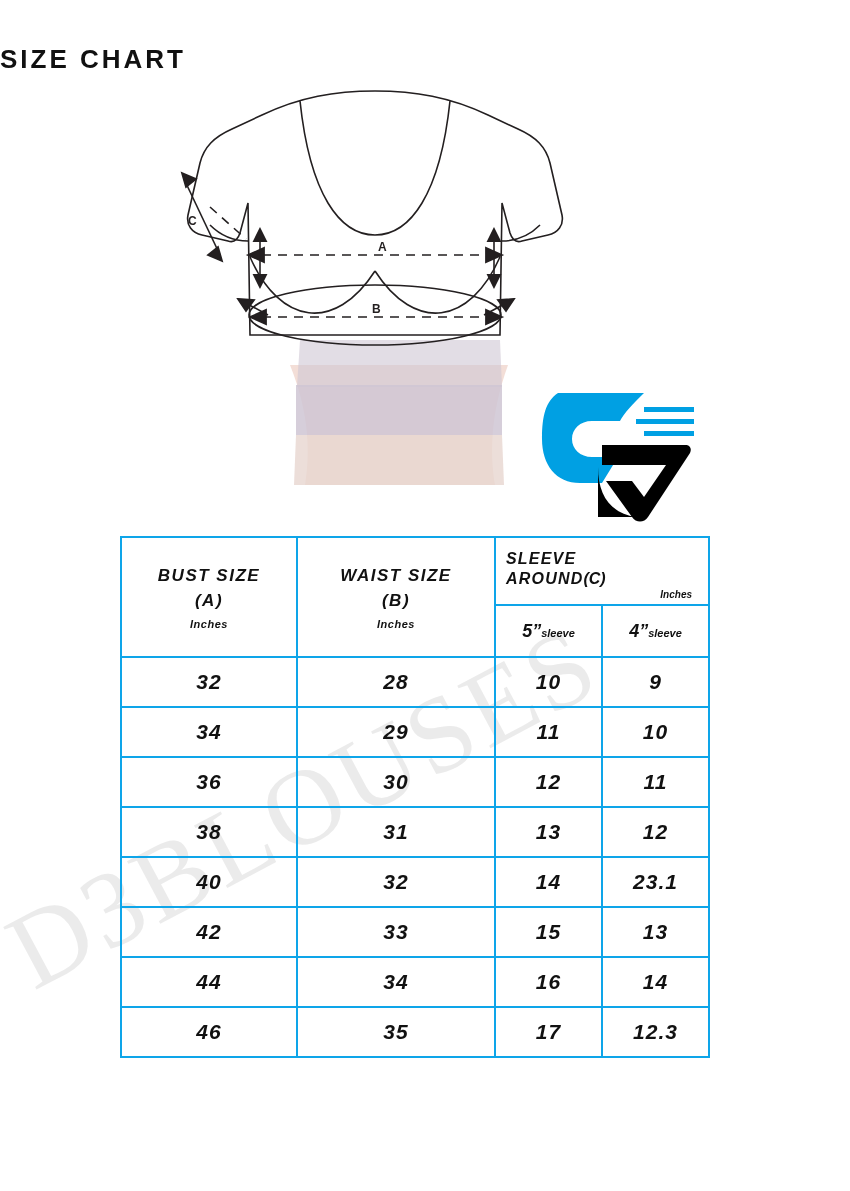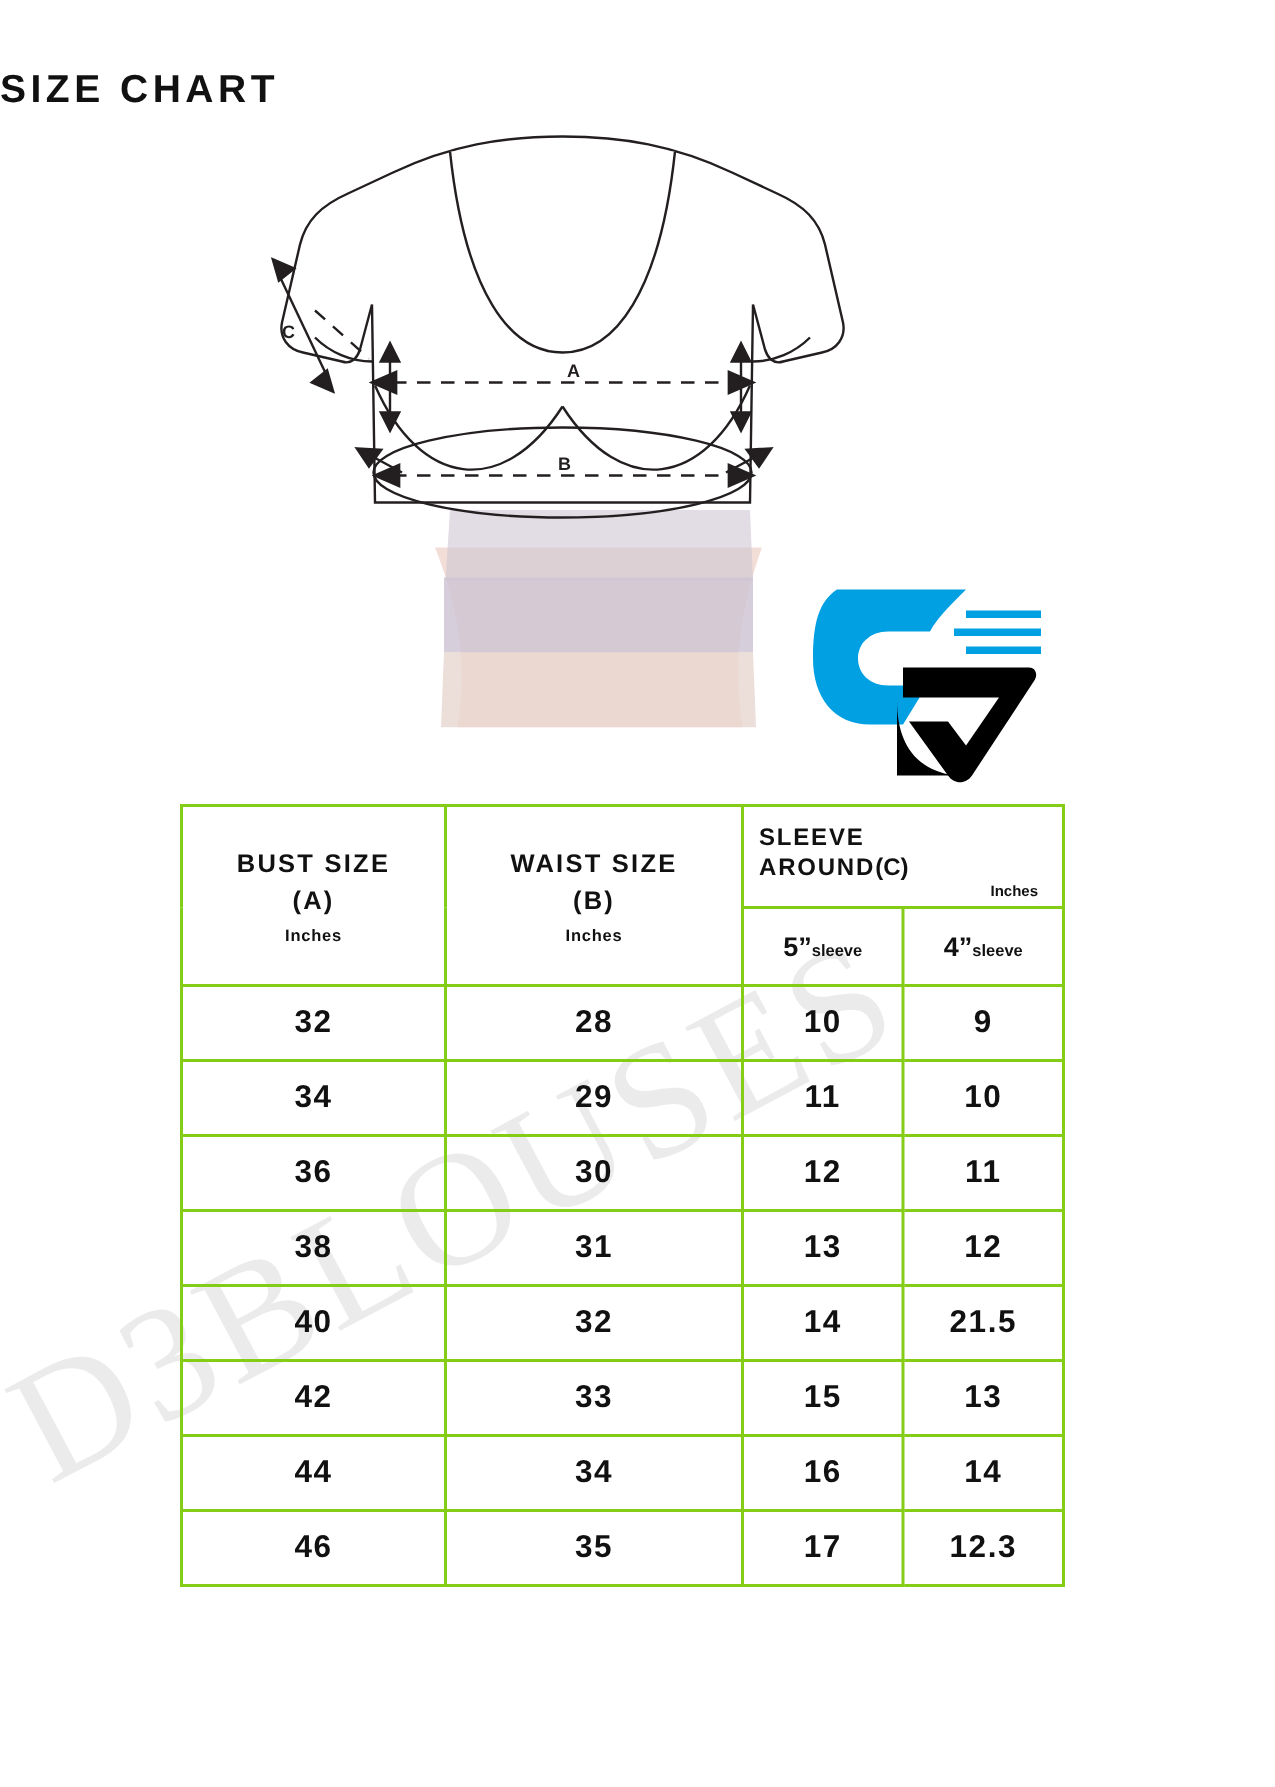--- a/index.html
+++ b/index.html
@@ -78,24 +78,25 @@
     top: 536px;
     width: 588px;
     z-index: 10;
   }
   table.size-table {
     border-collapse: collapse;
     width: 588px;
     table-layout: fixed;
   }
   table.size-table td, table.size-table th {
-    border: 2px solid #84cc16;
+    border: 2px solid #0ea5e9;
     text-align: center;
     vertical-align: middle;
     padding: 0;
+    font-style: italic;
   }
   .hdr-main {
     font-size: 17px;
     font-weight: bold;
     letter-spacing: 1.5px;
     line-height: 1.45;
   }
   .hdr-sub {
     font-size: 11px;
     font-weight: bold;
@@ -298,21 +299,21 @@
       <tr>
         <td class="data-cell">38</td>
         <td class="data-cell">31</td>
         <td class="data-cell">13</td>
         <td class="data-cell">12</td>
       </tr>
       <tr>
         <td class="data-cell">40</td>
         <td class="data-cell">32</td>
         <td class="data-cell">14</td>
-        <td class="data-cell">21.5</td>
+        <td class="data-cell">23.1</td>
       </tr>
       <tr>
         <td class="data-cell">42</td>
         <td class="data-cell">33</td>
         <td class="data-cell">15</td>
         <td class="data-cell">13</td>
       </tr>
       <tr>
         <td class="data-cell">44</td>
         <td class="data-cell">34</td>

